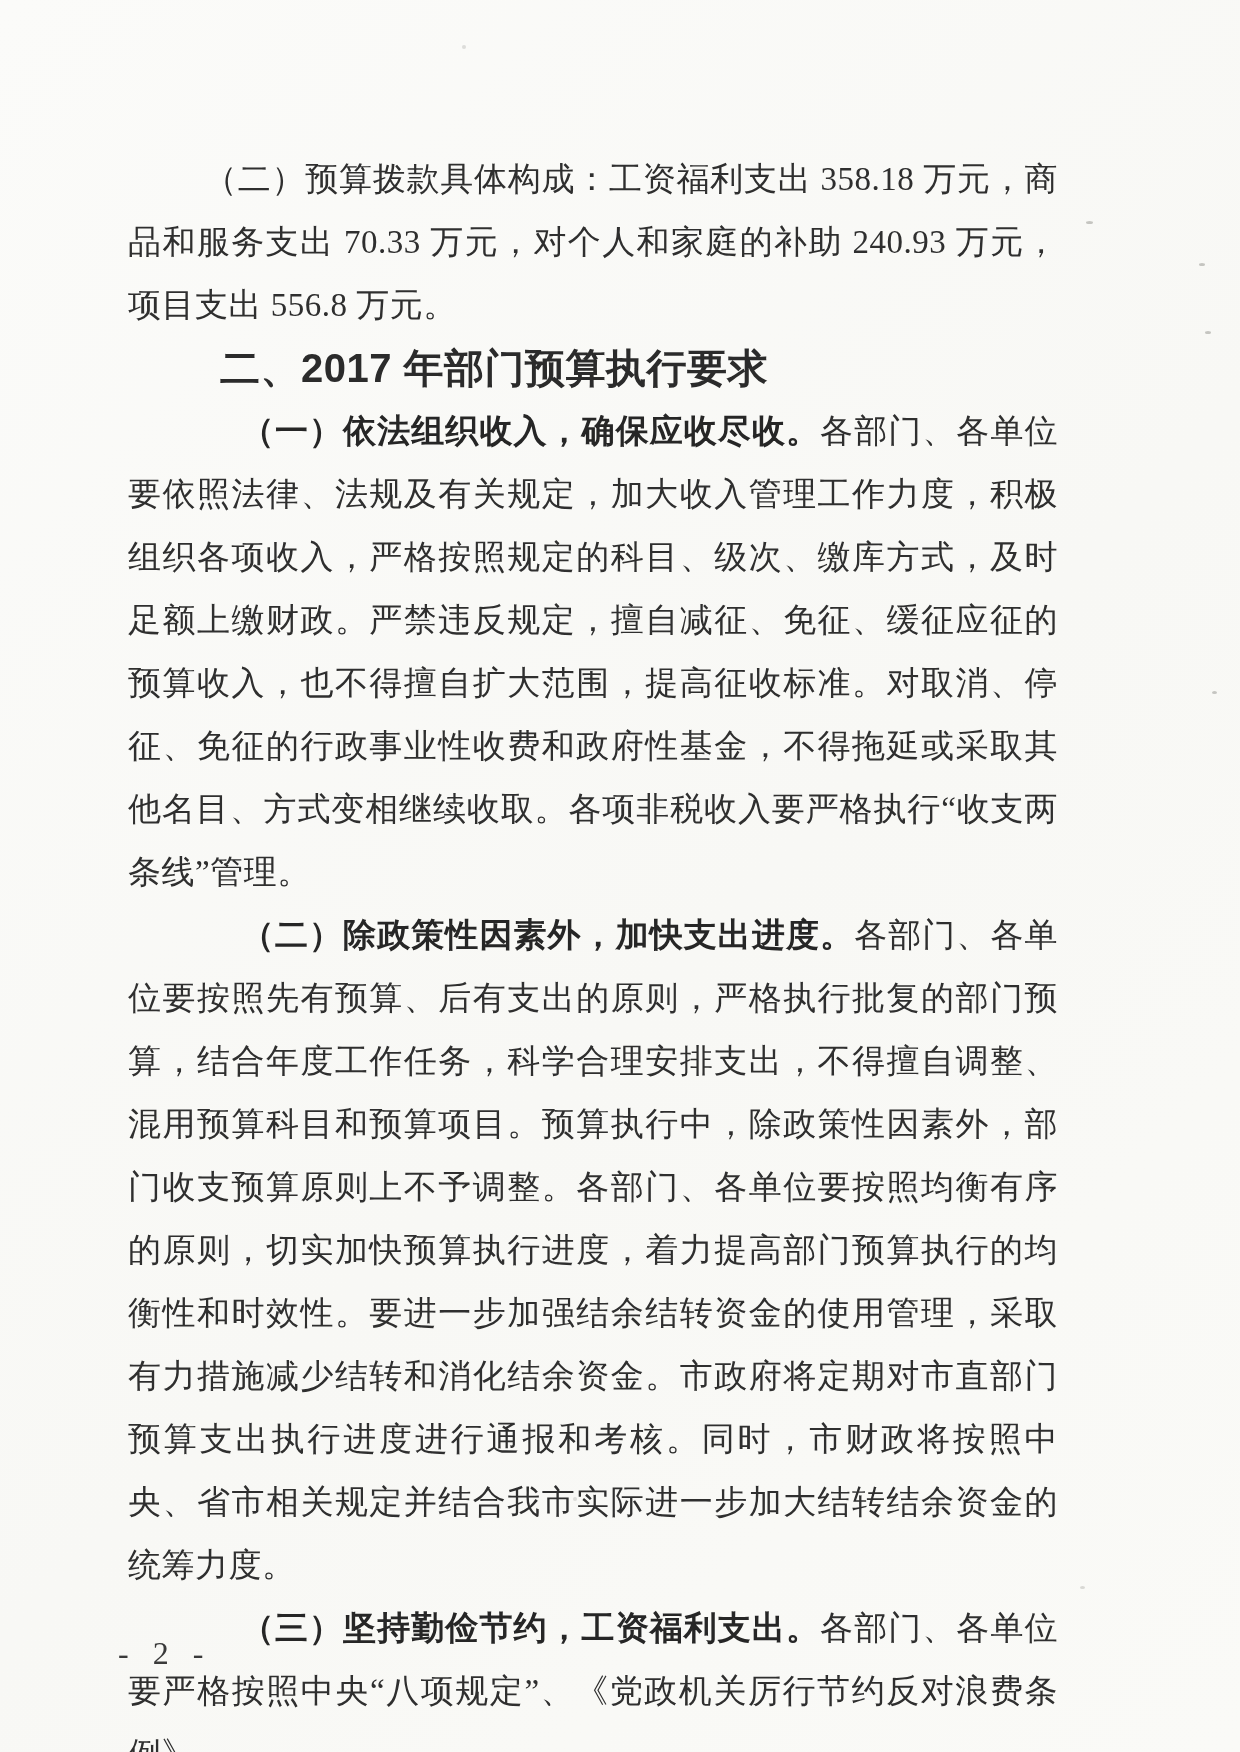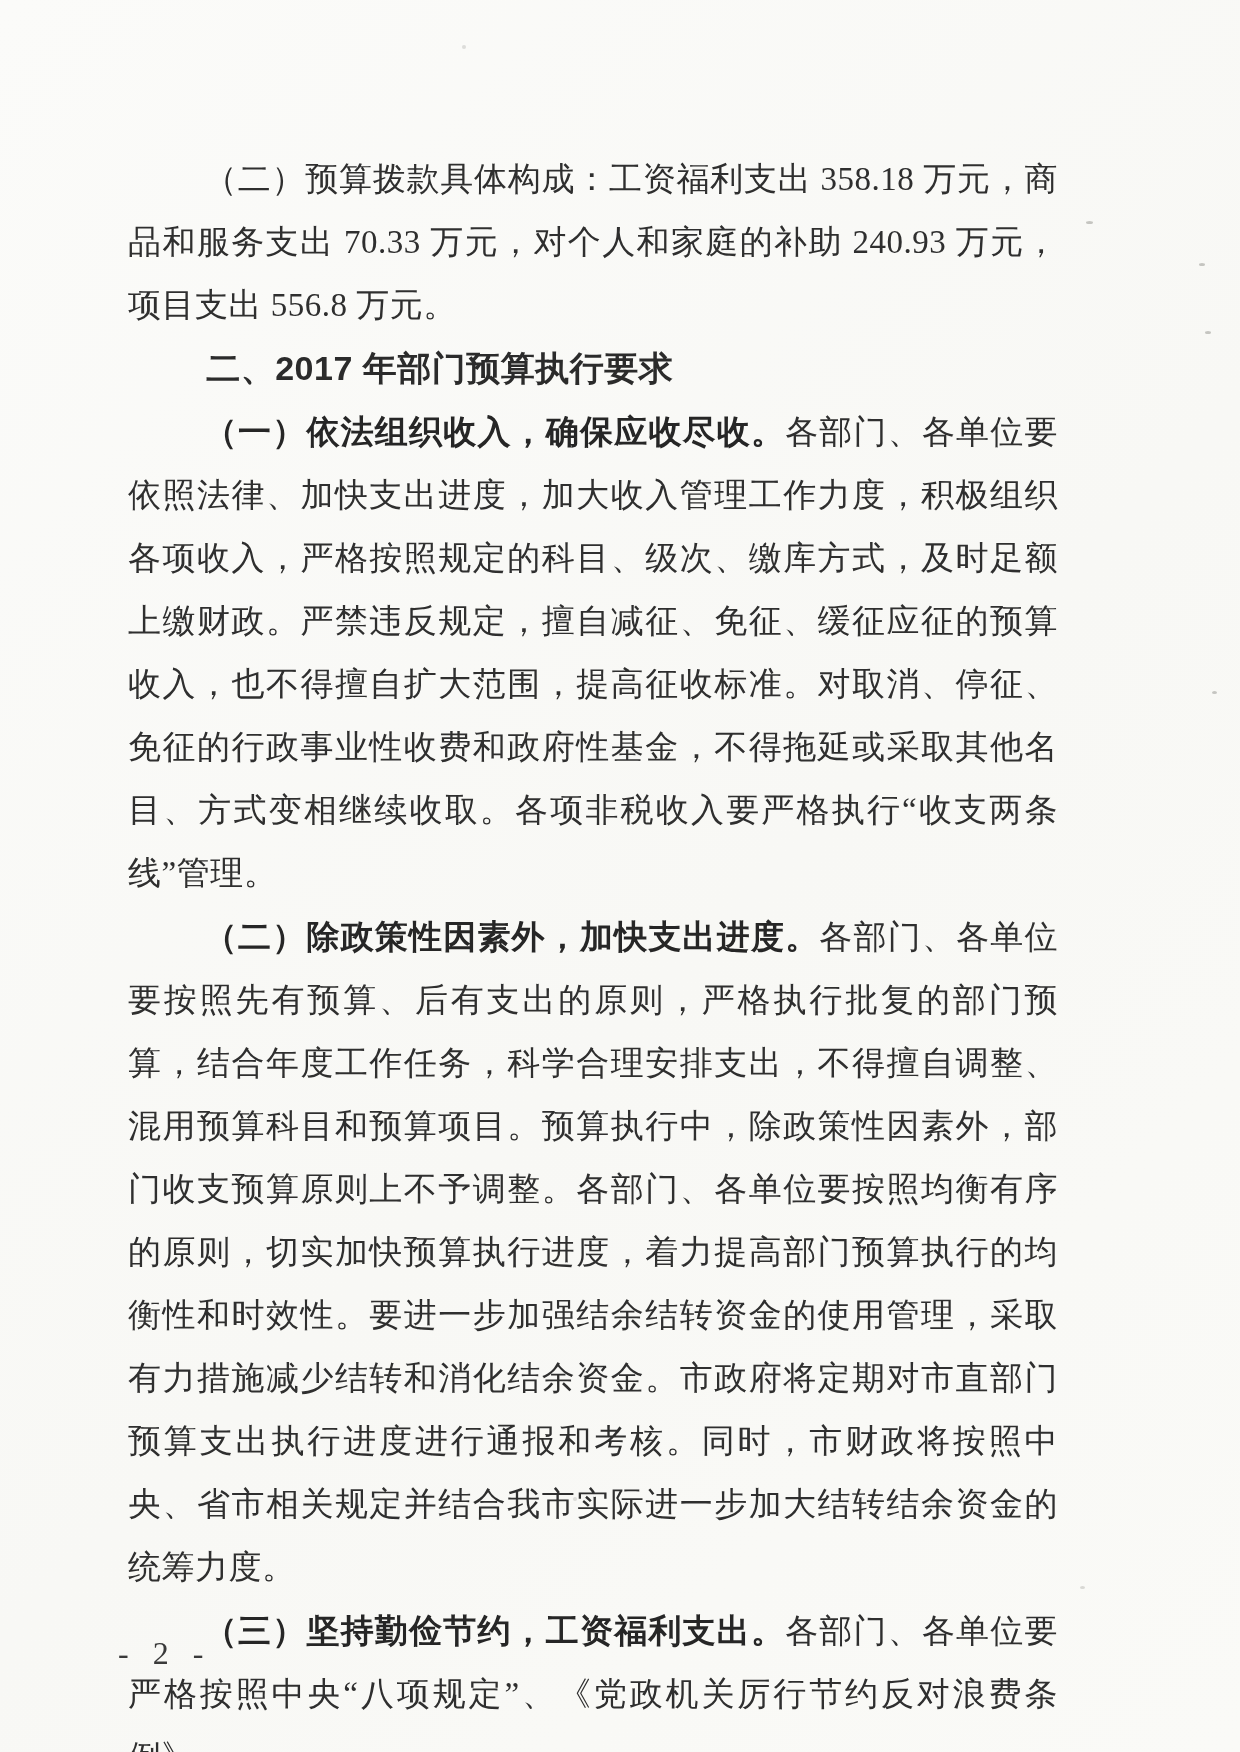--- a/index.html
+++ b/index.html
@@ -28,28 +28,29 @@
     font-size: 33px;
     line-height: 63px;
     text-align: justify;
     text-justify: inter-character;
     text-indent: 2.3em;
     letter-spacing: 0.5px;
   }
   .heading {
     font-weight: 700;
     font-family: "Liberation Sans", "DejaVu Sans", sans-serif;
-    font-size: 34px;
+    font-size: 40px;
     text-align: left;
     color: #2b2b2b;
   }
   .lead {
     font-weight: 700;
-    font-family: Liberation Sans, sans-serif;
+    font-family: Liberation Serif, serif;
     color: #262626;
+    margin-left: 37px;
   }
   .page-number {
     position: absolute;
     left: 118px;
     top: 1622px;
     font-size: 32px;
     line-height: 63px;
     letter-spacing: 8px;
     color: #3a3a3a;
   }
@@ -72,21 +73,21 @@
 
 <div class="page">
 
   <div class="content">
 
     <p class="para">（二）预算拨款具体构成：工资福利支出 358.18 万元，商品和服务支出 70.33 万元，对个人和家庭的补助 240.93 万元，项目支出 556.8 万元。</p>
 
     <p class="para heading">二、2017 年部门预算执行要求</p>
 
     <p class="para">
-      <strong class="lead">（一）依法组织收入，确保应收尽收。</strong><span>各部门、各单位要依照法律、加快支出进度，加大收入管理工作力度，积极组织各项收入，严格按照规定的科目、级次、缴库方式，及时足额上缴财政。严禁违反规定，擅自减征、免征、缓征应征的预算收入，也不得擅自扩大范围，提高征收标准。对取消、停征、免征的行政事业性收费和政府性基金，不得拖延或采取其他名目、方式变相继续收取。各项非税收入要严格执行“收支两条线”管理。</span>
+      <strong class="lead">（一）依法组织收入，确保应收尽收。</strong><span>各部门、各单位要依照法律、法规及有关规定，加大收入管理工作力度，积极组织各项收入，严格按照规定的科目、级次、缴库方式，及时足额上缴财政。严禁违反规定，擅自减征、免征、缓征应征的预算收入，也不得擅自扩大范围，提高征收标准。对取消、停征、免征的行政事业性收费和政府性基金，不得拖延或采取其他名目、方式变相继续收取。各项非税收入要严格执行“收支两条线”管理。</span>
     </p>
 
     <p class="para">
       <strong class="lead">（二）除政策性因素外，加快支出进度。</strong><span>各部门、各单位要按照先有预算、后有支出的原则，严格执行批复的部门预算，结合年度工作任务，科学合理安排支出，不得擅自调整、混用预算科目和预算项目。预算执行中，除政策性因素外，部门收支预算原则上不予调整。各部门、各单位要按照均衡有序的原则，切实加快预算执行进度，着力提高部门预算执行的均衡性和时效性。要进一步加强结余结转资金的使用管理，采取有力措施减少结转和消化结余资金。市政府将定期对市直部门预算支出执行进度进行通报和考核。同时，市财政将按照中央、省市相关规定并结合我市实际进一步加大结转结余资金的统筹力度。</span>
     </p>
 
     <p class="para">
       <strong class="lead">（三）坚持勤俭节约，工资福利支出。</strong><span>各部门、各单位要严格按照中央“八项规定”、《党政机关厉行节约反对浪费条例》</span>
     </p>
 

